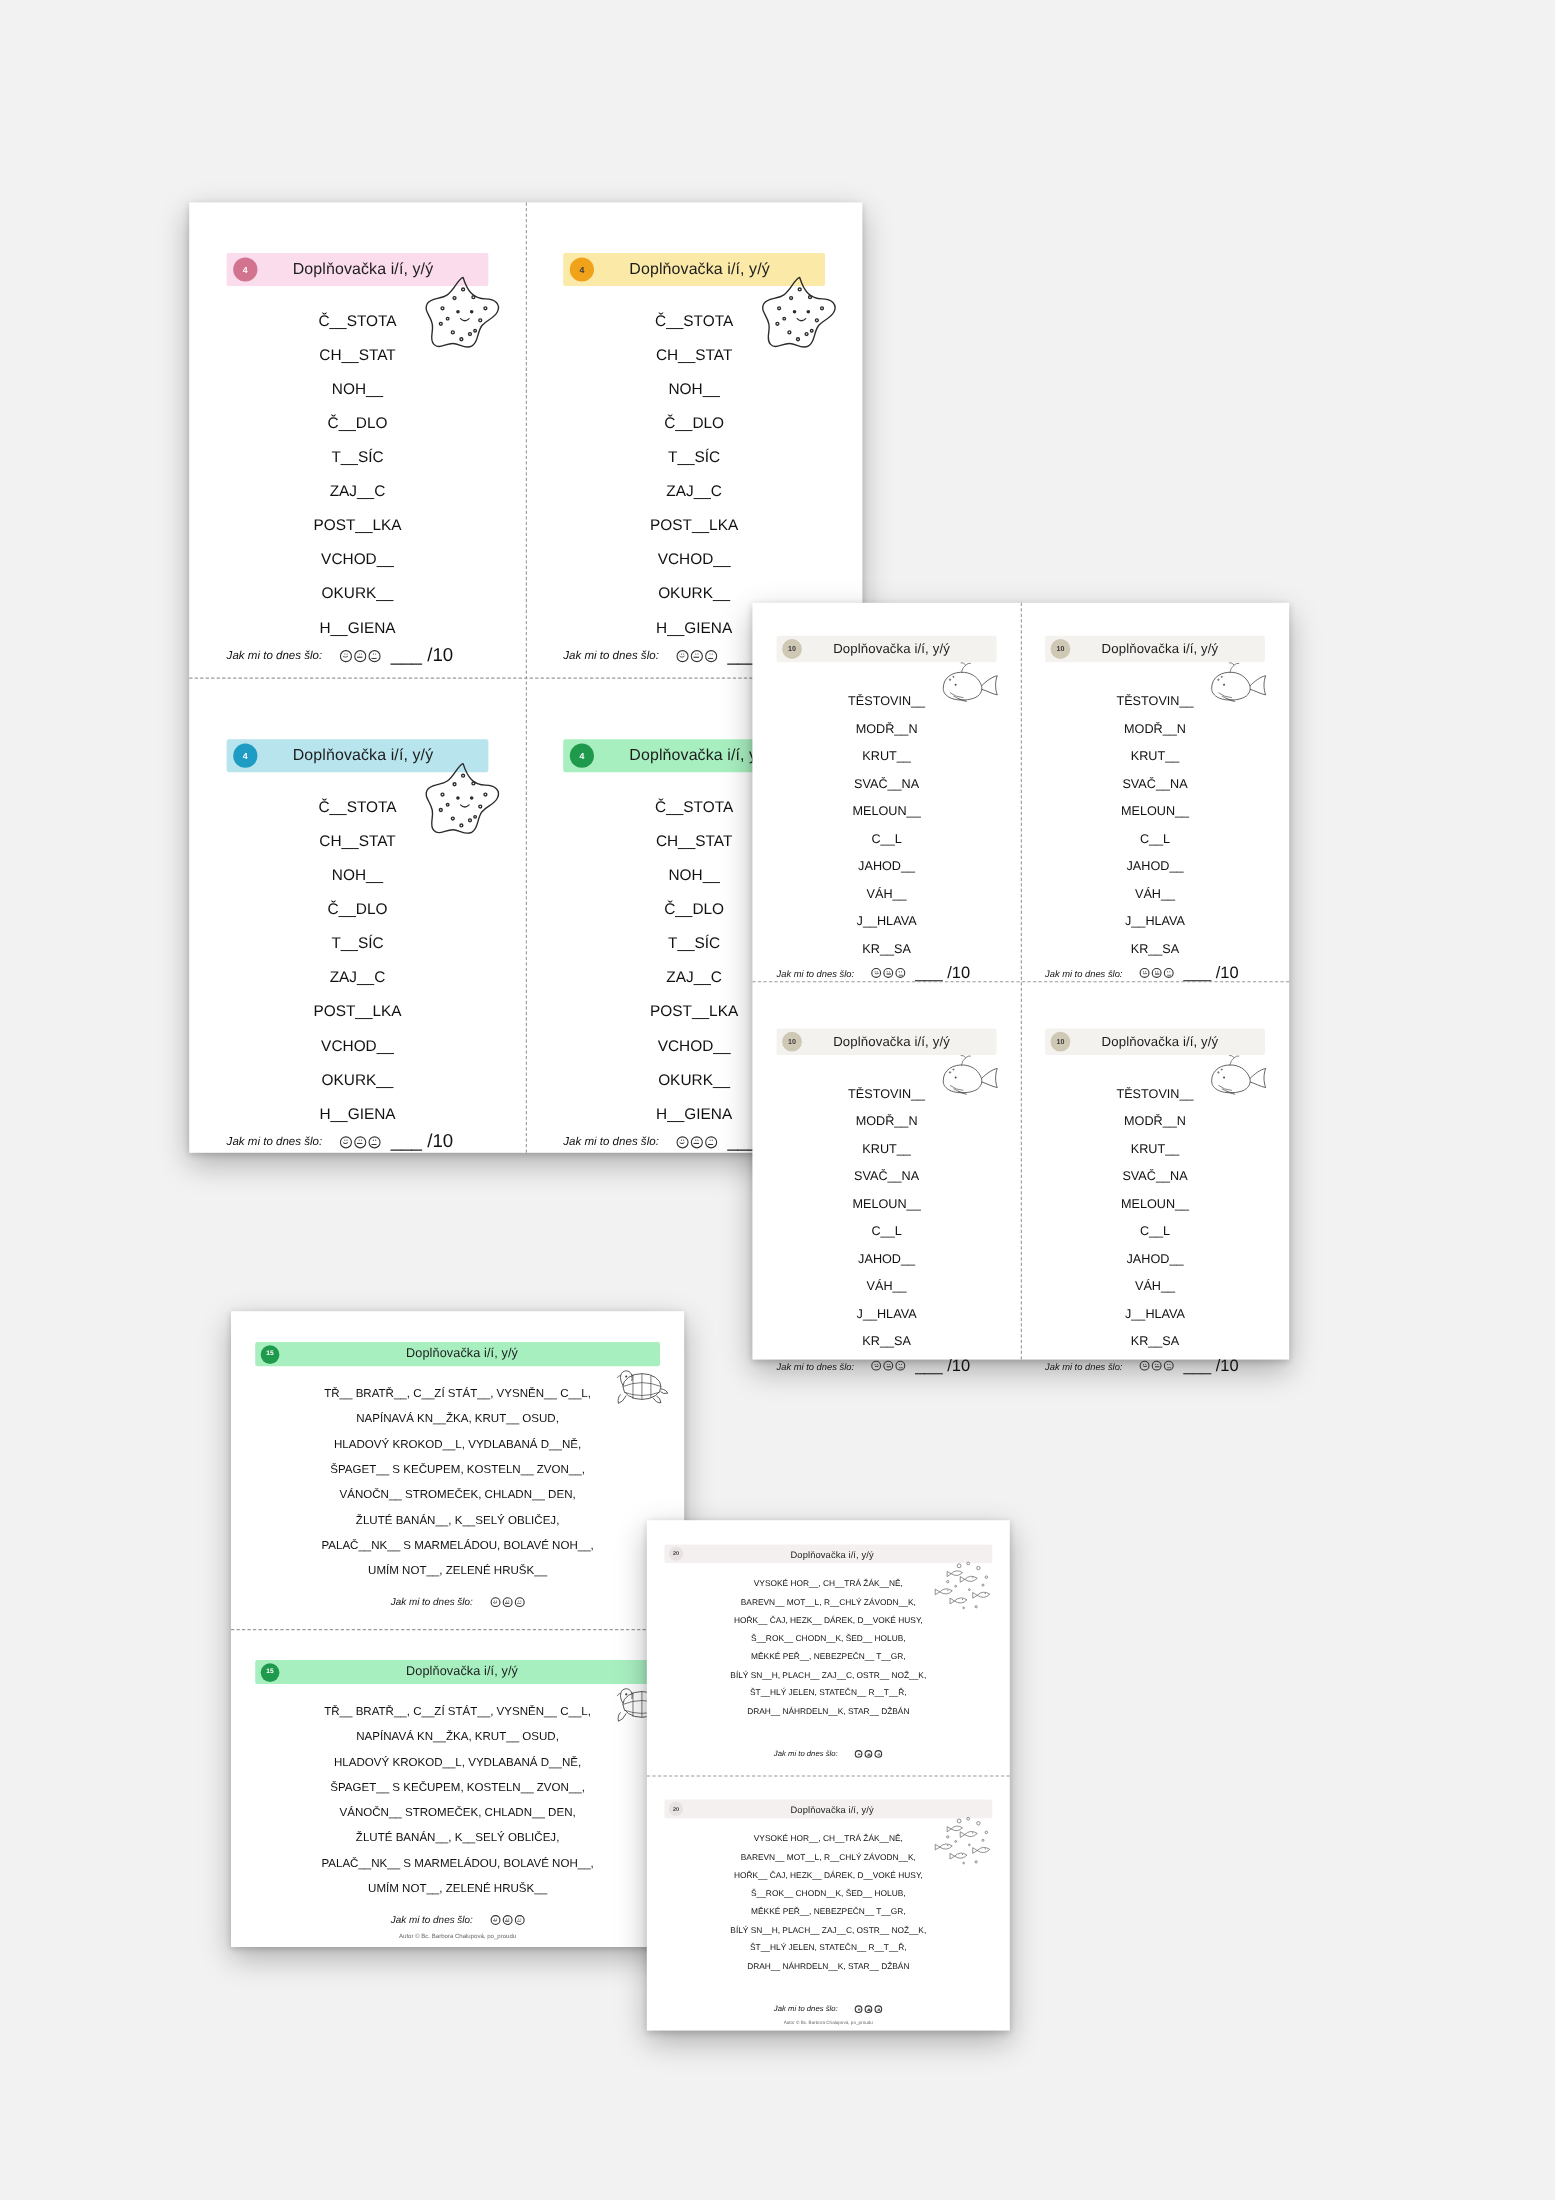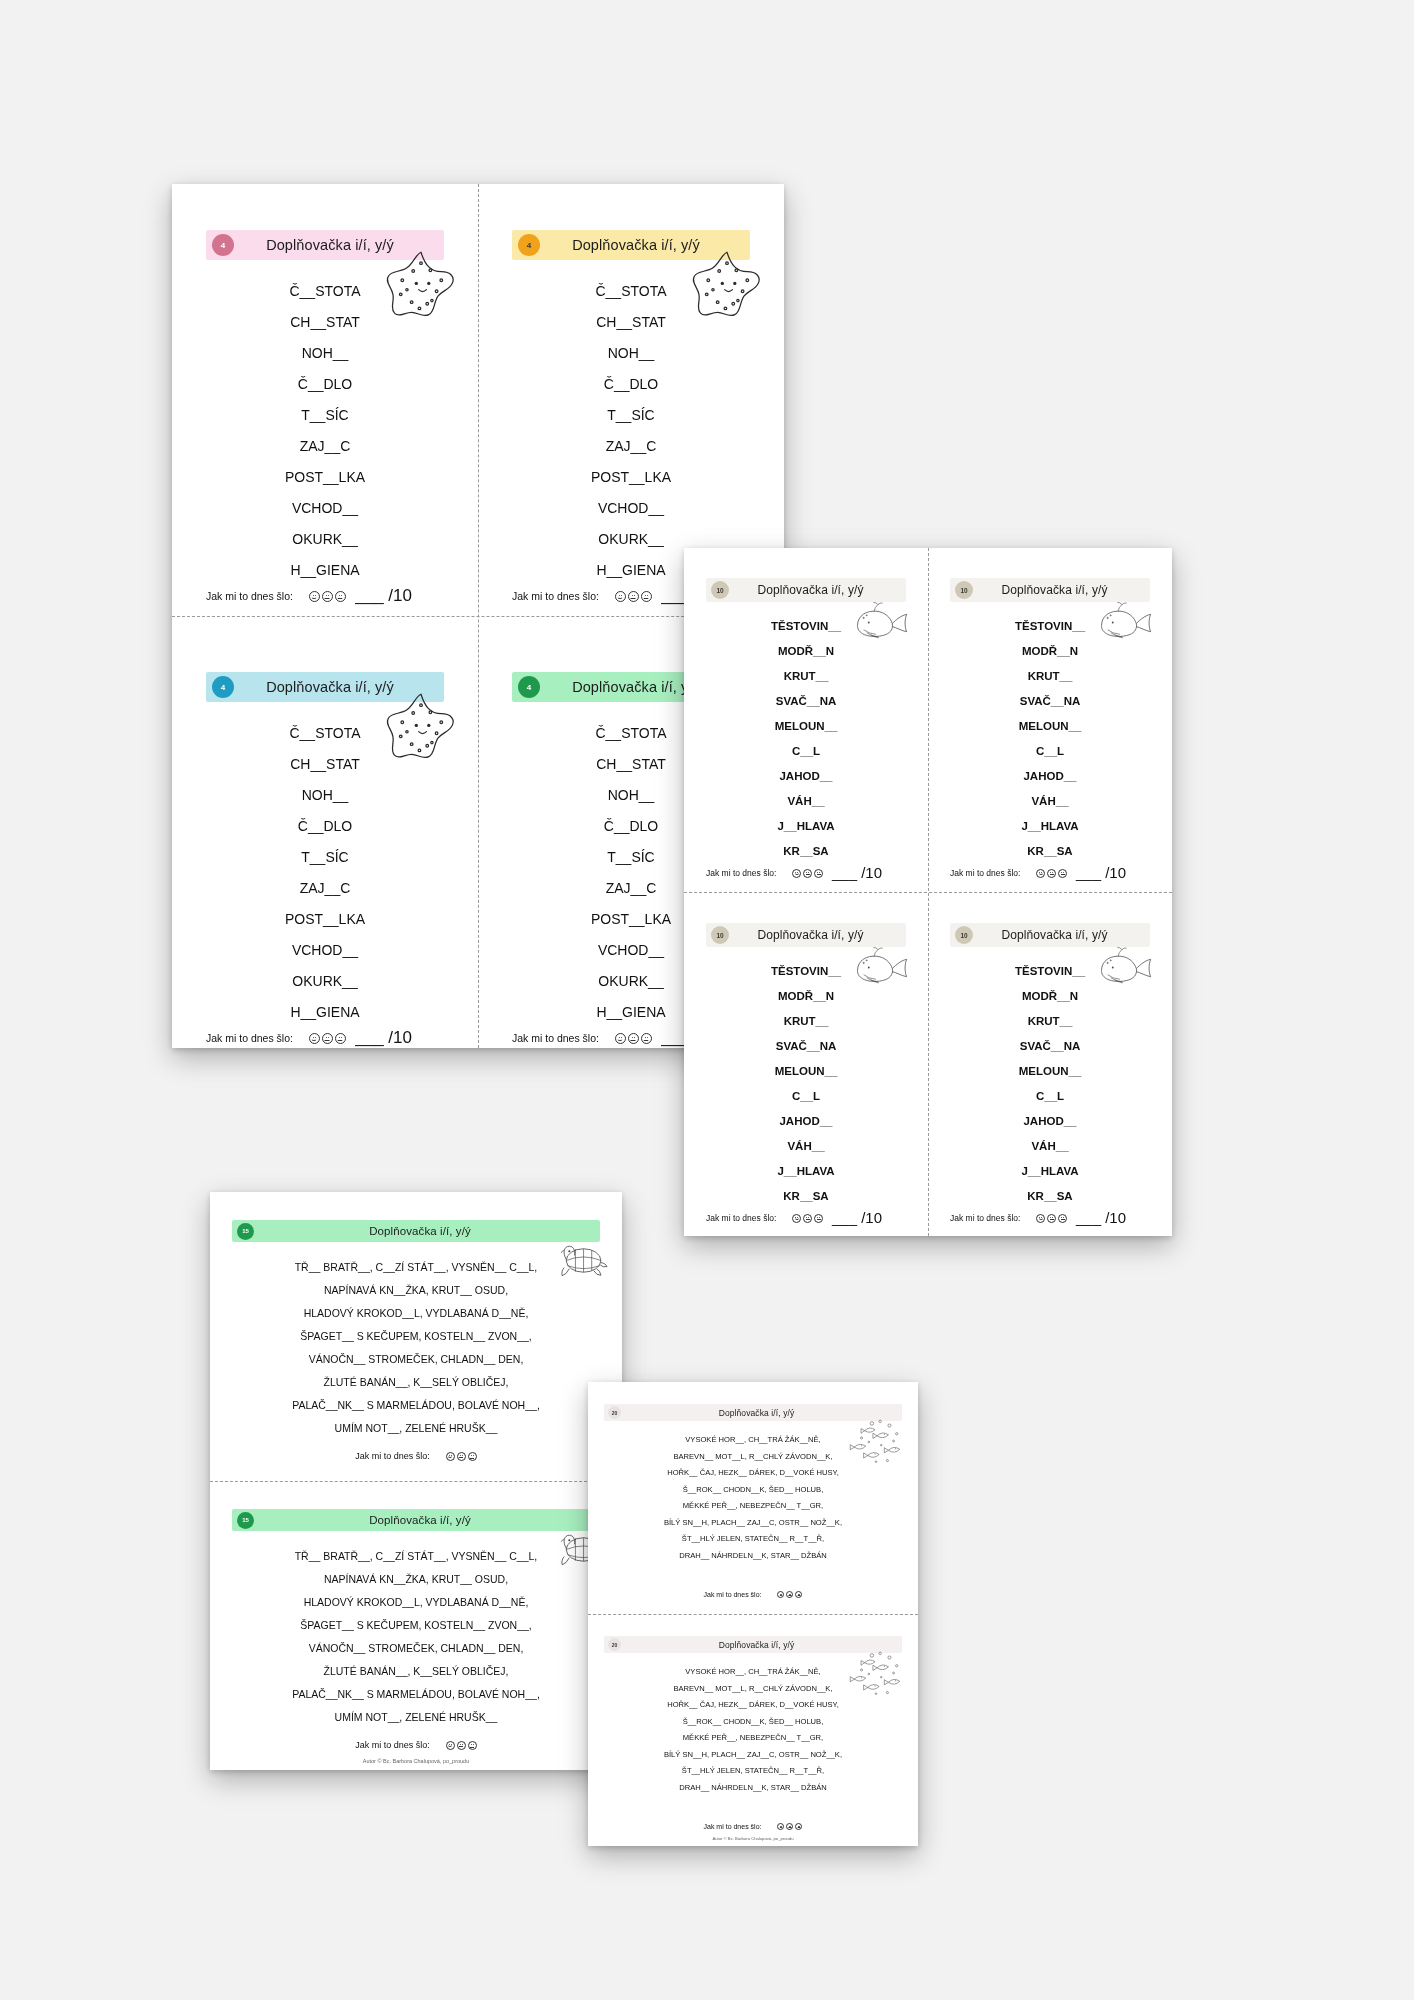--- a/index.html
+++ b/index.html
@@ -49,21 +49,21 @@
   
   .words{display:flex;flex-direction:column;align-items:center;color:#111;}
   .words div{white-space:pre;}
 
   
   .lines{display:flex;flex-direction:column;align-items:center;color:#111;}
   .lines div{white-space:pre;}
 
   
   .foot{display:flex;align-items:center;width:100%;margin-top:auto;}
-  .foot-label{color:#111;white-space:nowrap;display:flex;align-items:flex-end;gap:16px;}
+  .foot-label{color:#111;white-space:nowrap;display:flex;align-items:center;gap:16px;font-style:italic;}
   .score{margin-left:auto;color:#111;font-weight:400;white-space:pre;}
   .faces{display:inline-flex;gap:2px;align-items:center;}
   .face{display:inline-block;border-radius:50%;border:1px solid #333;position:relative;box-sizing:border-box;}
   .face i{position:absolute;width:1px;height:1px;background:#333;border-radius:50%;top:30%;}
   .face i.l{left:29%;} .face i.r{right:29%;}
   .face u{position:absolute;left:50%;transform:translateX(-50%);bottom:26%;border-bottom:1px solid #333;}
 
   .illus{position:absolute;}
   .illus svg{display:block;}
 
@@ -79,21 +79,21 @@
   #sheet-star .foot-label{font-size:10.5px;}
   #sheet-star .score{font-size:17px;margin-right:32px;}
   #sheet-star .face{width:11px;height:11px;}
   #sheet-star .face u{width:5px;}
 
   
   #sheet-whale .card{padding:30px 22px 12px 22px;}
   #sheet-whale .hdr{height:24px;padding-left:5px;background:#f3f2ef;}
   #sheet-whale .badge{width:18px;height:18px;font-size:6.5px;background:#cfc8b4;}
   #sheet-whale .hdr-title{font-size:12px;padding-right:14px;}
-  #sheet-whale .words{margin-top:12px;font-size:11.5px;line-height:25px;font-weight:bold;}
+  #sheet-whale .words{margin-top:24px;font-size:11.5px;line-height:25px;}
   #sheet-whale .foot-label{font-size:8.5px;}
   #sheet-whale .score{font-size:15px;margin-right:24px;}
   #sheet-whale .face{width:9px;height:9px;}
   #sheet-whale .face u{width:4px;}
 
   
   #sheet-turtle .card{padding:28px 22px 12px 22px;}
   #sheet-turtle .hdr{height:22px;padding-left:5px;background:#a8efc0;}
   #sheet-turtle .badge{width:17px;height:17px;font-size:6px;background:#1f9a4d;color:#fff;}
   #sheet-turtle .hdr-title{font-size:11.5px;padding-right:14px;}

